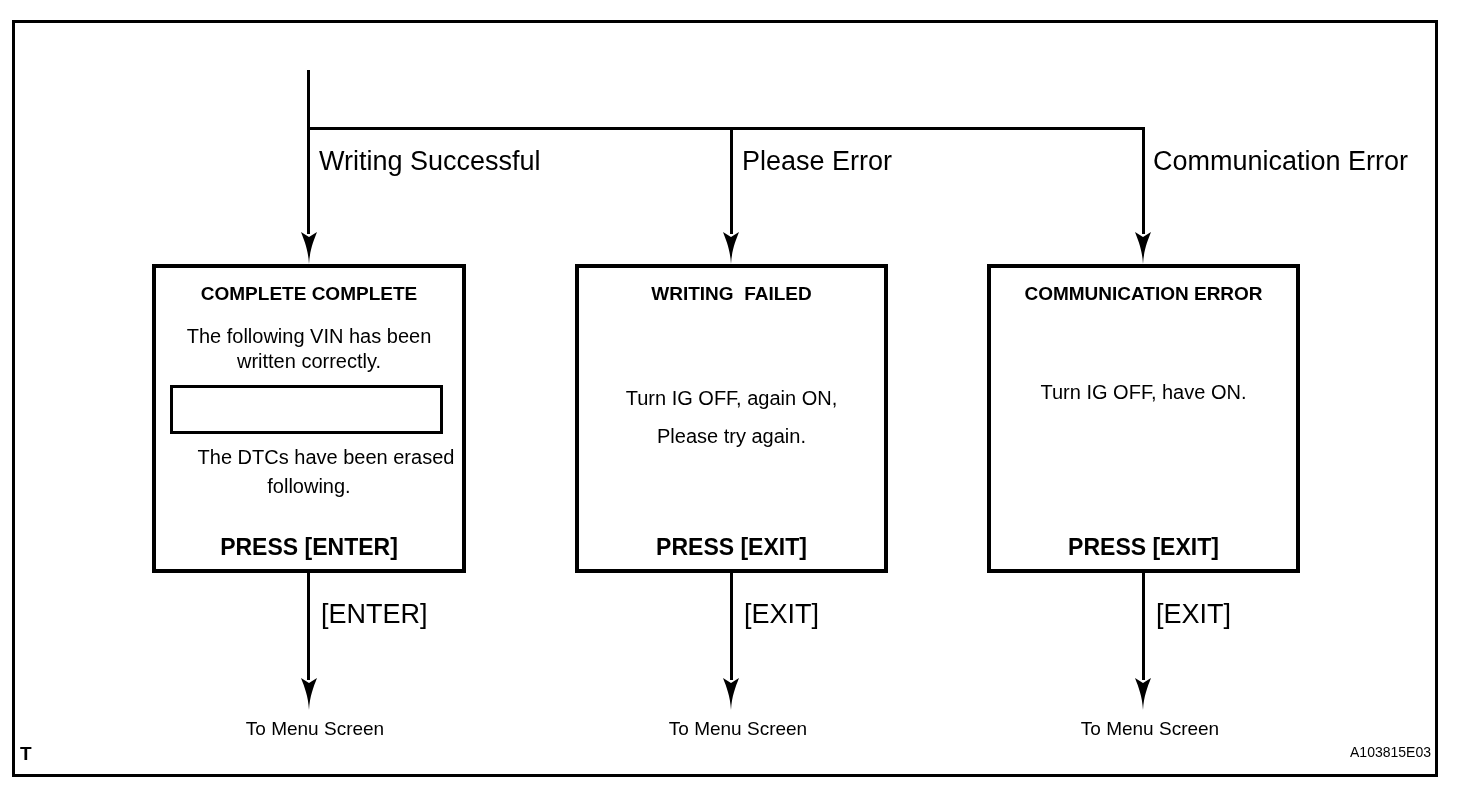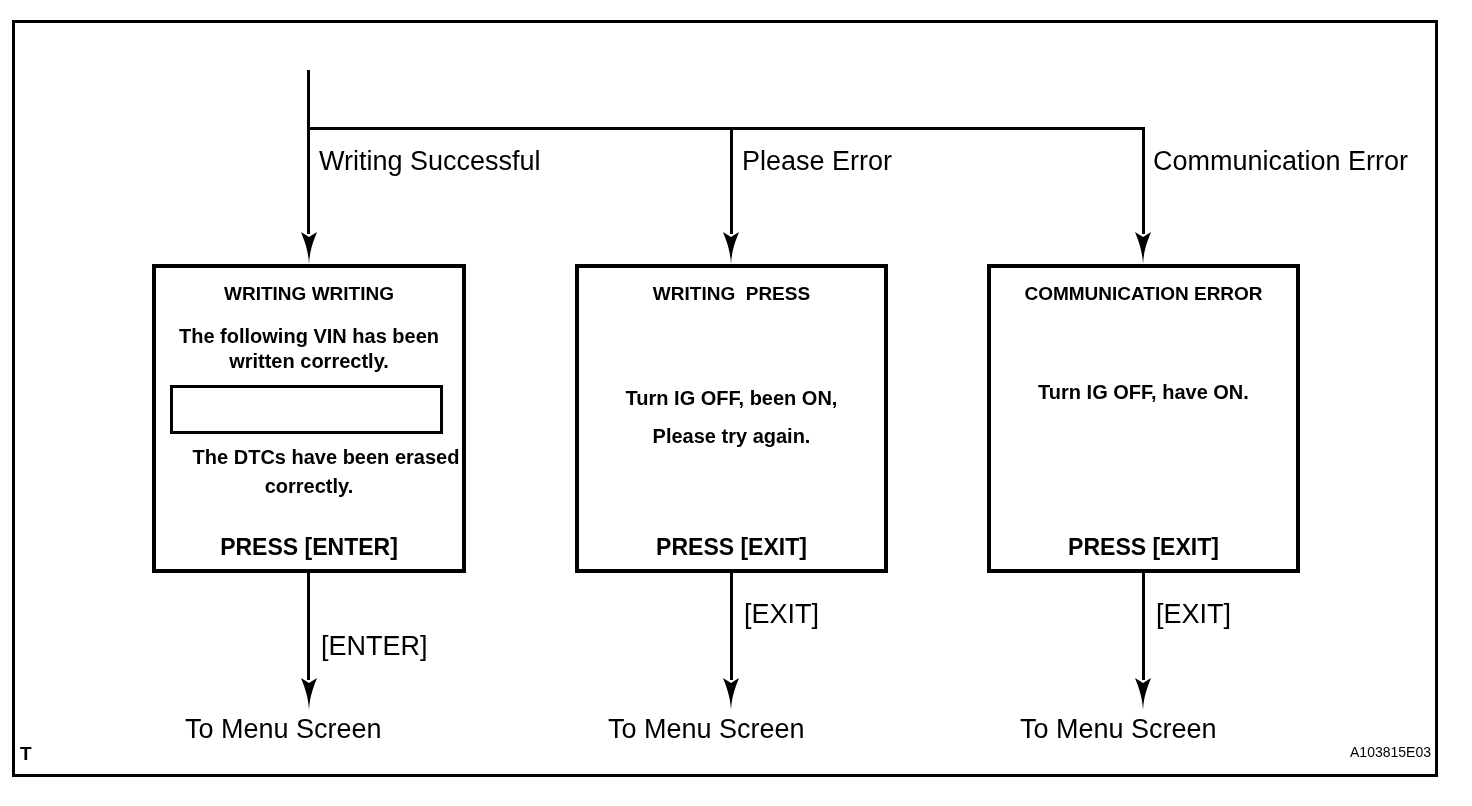--- a/index.html
+++ b/index.html
@@ -26,40 +26,40 @@
 
   .cond-label {
     position: absolute; font-size: 27px; line-height: 30px;
     white-space: nowrap; color: var(--ink);
   }
   .key-label {
     position: absolute; font-size: 27px; line-height: 30px;
     white-space: nowrap; color: var(--ink);
   }
   .dest-label {
-    position: absolute; width: 260px; text-align: left;
-    font-size: 27px; line-height: 30px; white-space: nowrap; color: var(--ink);
+    position: absolute; width: 260px; text-align: center;
+    font-size: 19px; line-height: 30px; white-space: nowrap; color: var(--ink);
   }
 
   .box {
     position: absolute; top: 264px; height: 309px;
     border: 4px solid var(--ink); background: var(--paper);
   }
   .box-1 { left: 152px; width: 314px; }
   .box-2 { left: 575px; width: 313px; }
   .box-3 { left: 987px; width: 313px; }
 
   .screen-title {
     position: absolute; top: 14px; left: 0; width: 100%;
     text-align: center; font-weight: bold; font-size: 19px; line-height: 24px;
     white-space: pre-wrap;
   }
   .screen-text {
     position: absolute; left: 0; width: 100%;
-    text-align: center; font-weight: bold; font-size: 20px; line-height: 25px;
+    text-align: center; font-weight: normal; font-size: 20px; line-height: 25px;
   }
   .press-label {
     position: absolute; top: 268px; left: 0; width: 100%;
     text-align: center; font-weight: bold; font-size: 23px; line-height: 22px;
   }
   .vin-field {
     position: absolute; left: 14px; top: 117px;
     width: 273px; height: 49px;
     border: 3px solid var(--ink); background: var(--paper);
   }
@@ -93,32 +93,32 @@
   </svg>
   <svg class="arrow" style="left:1135px; top:232px;" viewBox="0 0 16 32">
     <path d="M0,0 L8,5 L16,0 C12.5,9 8.8,18 8,32 C7.2,18 3.5,9 0,0 Z" fill="#000"></path>
   </svg>
 
   <div class="cond-label" style="left:319px; top:146px;">Writing Successful</div>
   <div class="cond-label" style="left:742px; top:146px;">Please Error</div>
   <div class="cond-label" style="left:1153px; top:146px;">Communication Error</div>
 
   <div class="box box-1">
-    <div class="screen-title">WRITING WRITING</div>
+    <div class="screen-title">COMPLETE COMPLETE</div>
     <div class="screen-text" style="top:56px;">The following VIN has been</div>
     <div class="screen-text" style="top:81px;text-align:center;">written correctly.</div>
     <div class="vin-field"></div>
     <div class="screen-text" style="top:177px;margin-left:17px;">The DTCs have been erased</div>
-    <div class="screen-text" style="top:206px;">correctly.</div>
+    <div class="screen-text" style="top:206px;">following.</div>
     <div class="press-label">PRESS [ENTER]</div>
   </div>
 
   <div class="box box-2">
-    <div class="screen-title">WRITING  PRESS</div>
-    <div class="screen-text" style="top:118px;">Turn IG OFF, been ON,</div>
+    <div class="screen-title">WRITING  FAILED</div>
+    <div class="screen-text" style="top:118px;">Turn IG OFF, again ON,</div>
     <div class="screen-text" style="top:156px;">Please try again.</div>
     <div class="press-label">PRESS [EXIT]</div>
   </div>
 
   <div class="box box-3">
     <div class="screen-title">COMMUNICATION ERROR</div>
     <div class="screen-text" style="top:112px;">Turn IG OFF, have ON.</div>
     <div class="press-label">PRESS [EXIT]</div>
   </div>
 
@@ -129,21 +129,21 @@
   <svg class="arrow" style="left:301px; top:678px;" viewBox="0 0 16 32">
     <path d="M0,0 L8,5 L16,0 C12.5,9 8.8,18 8,32 C7.2,18 3.5,9 0,0 Z" fill="#000"></path>
   </svg>
   <svg class="arrow" style="left:723px; top:678px;" viewBox="0 0 16 32">
     <path d="M0,0 L8,5 L16,0 C12.5,9 8.8,18 8,32 C7.2,18 3.5,9 0,0 Z" fill="#000"></path>
   </svg>
   <svg class="arrow" style="left:1135px; top:678px;" viewBox="0 0 16 32">
     <path d="M0,0 L8,5 L16,0 C12.5,9 8.8,18 8,32 C7.2,18 3.5,9 0,0 Z" fill="#000"></path>
   </svg>
 
-  <div class="key-label" style="left:321px; top:599px;margin-top:32px;">[ENTER]</div>
+  <div class="key-label" style="left:321px; top:599px;">[ENTER]</div>
   <div class="key-label" style="left:744px; top:599px;">[EXIT]</div>
   <div class="key-label" style="left:1156px; top:599px;">[EXIT]</div>
 
   <div class="dest-label" style="left:185px; top:714px;">To Menu Screen</div>
   <div class="dest-label" style="left:608px; top:714px;">To Menu Screen</div>
   <div class="dest-label" style="left:1020px; top:714px;">To Menu Screen</div>
 
   <div class="page-marker">T</div>
   <div class="figure-id">A103815E03</div>
 

